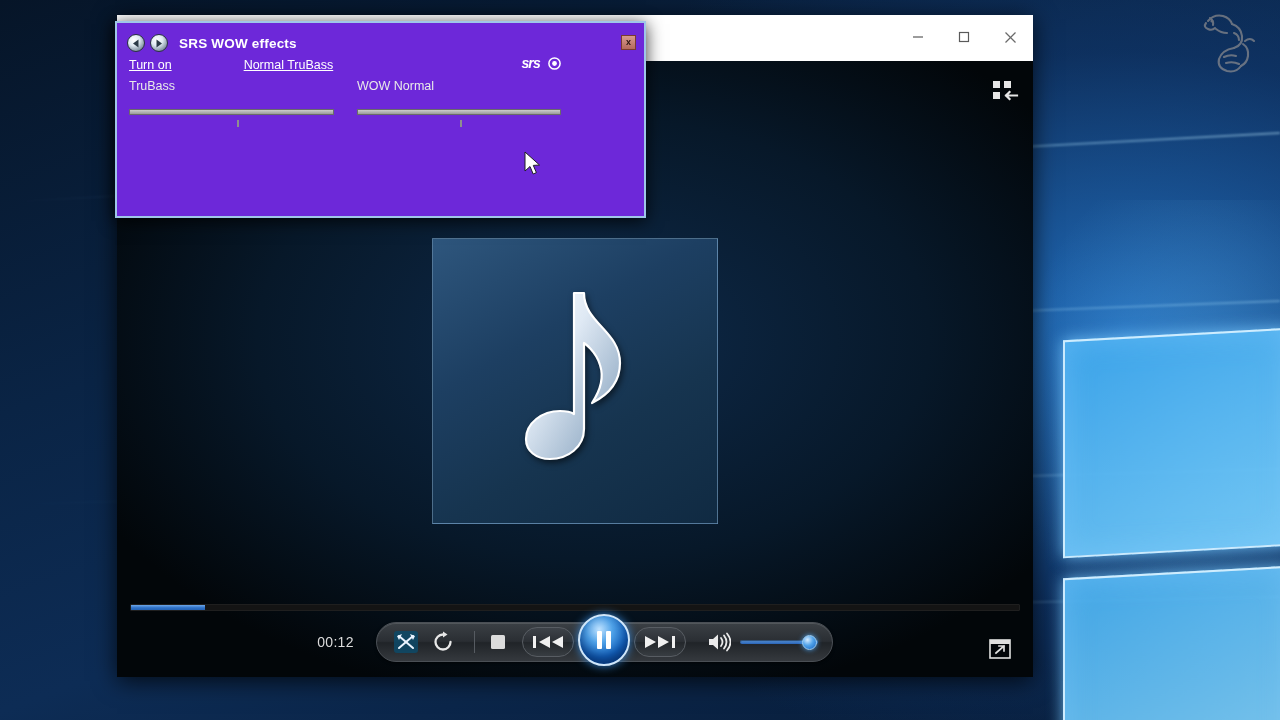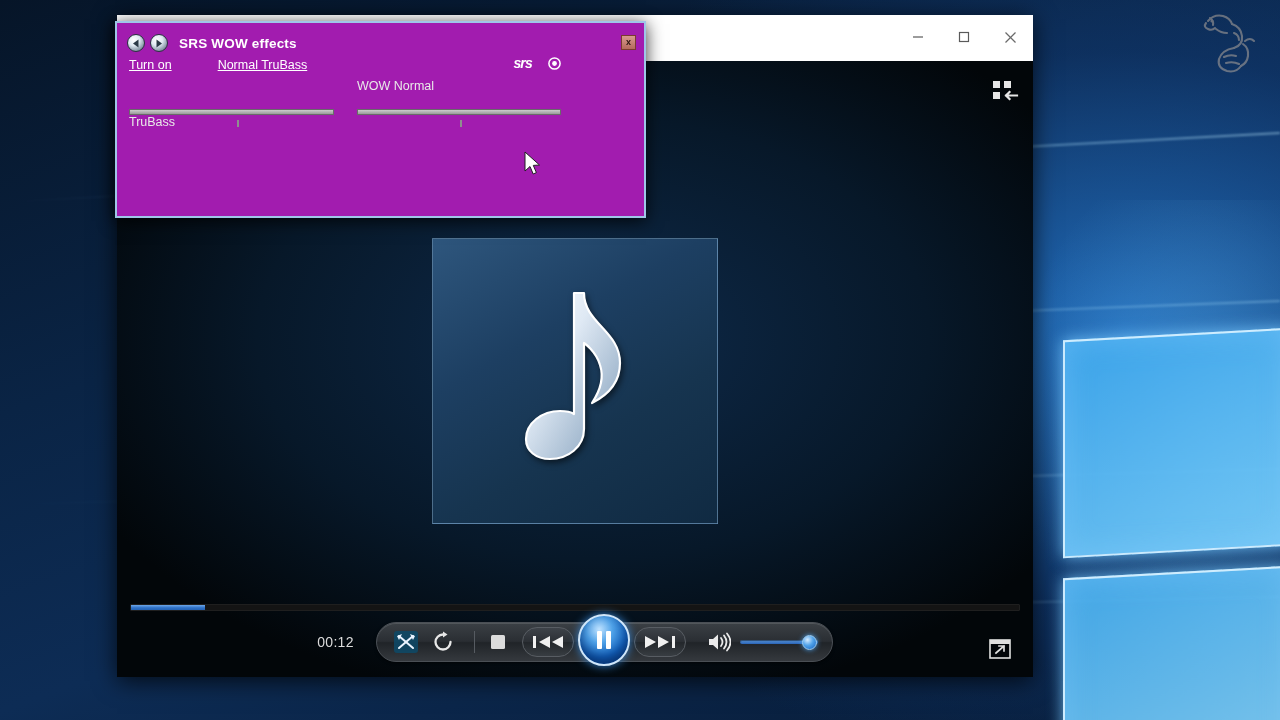--- a/index.html
+++ b/index.html
@@ -157,21 +157,21 @@
     border:1px solid #9fd0f6;
     box-shadow:0 0 5px rgba(80,170,250,.9);
   }
   #fullscreen-btn {
     position:absolute; right:22px; bottom:18px; width:22px; height:20px; cursor:default;
   }
 
   
   #srs-panel {
     position:absolute; left:115px; top:21px; width:531px; height:197px;
-    background:#a21caf;
+    background:#6d28d9;
     border:2px solid #9fc6e8;
     box-shadow:0 3px 16px rgba(0,0,0,.8);
   }
   #srs-head {
     position:absolute; left:10px; top:9px; right:10px; height:22px;
     display:flex; align-items:center;
   }
   .navcircle {
     width:18px; height:18px; border-radius:50%;
     background:radial-gradient(circle at 36% 30%, #ffffff 0%, #dfe9f2 38%, #7b8c9b 78%, #4b5a68 100%);
@@ -193,35 +193,35 @@
     cursor:default; user-select:none;
   }
   #srs-links {
     position:absolute; left:12px; top:32px; right:12px; height:20px;
     display:flex; align-items:center;
   }
   .srs-link {
     color:#ffffff; font-size:12.5px; text-decoration:underline;
     cursor:default; user-select:none; white-space:nowrap;
   }
-  #link-turnon { margin-right:46px; }
+  #link-turnon { margin-right:72px; }
   #srs-logo {
     position:absolute; right:83px; top:32px;
-    display:flex; align-items:center; gap:16px;
+    display:flex; align-items:center; gap:8px;
     user-select:none;
   }
   #srs-logo-text {
     color:#ffffff; font-size:14px; font-weight:bold; font-style:italic;
     letter-spacing:-.8px;
   }
   .srs-ctrl { position:absolute; }
   .srs-label {
     color:#e9e9e9; font-size:12.5px; user-select:none;
   }
-  #trubass-label { left:12px; top:56px;margin-top:36px; }
+  #trubass-label { left:12px; top:56px; }
   #wow-label     { left:240px; top:56px; }
   .srs-slider {
     position:absolute; height:6px;
     background:linear-gradient(180deg,#cccccc,#9a9a9a);
     border:1px solid #6a6a6a;
   }
   #trubass-slider { left:12px; top:86px; width:205px; }
   #wow-slider     { left:240px; top:86px; width:204px; }
   .srs-tick {
     position:absolute; width:2px; height:7px; background:#8e8e8e;

